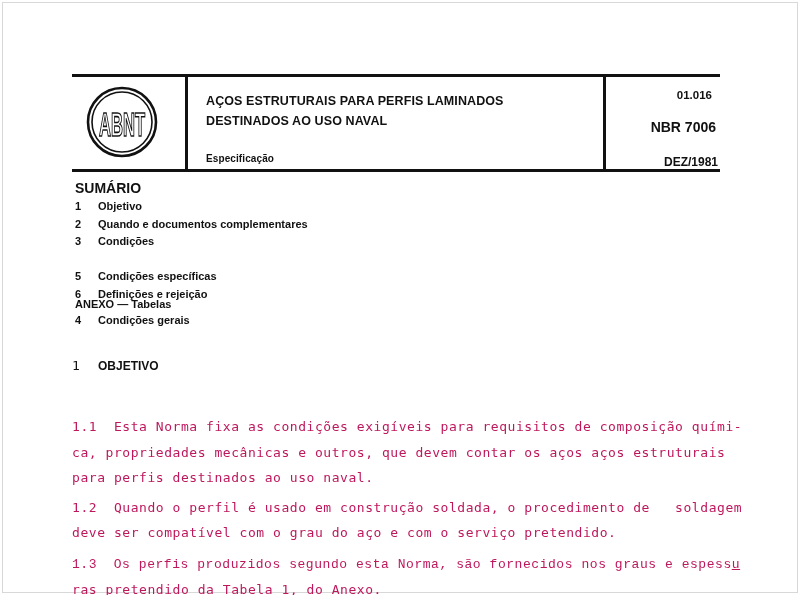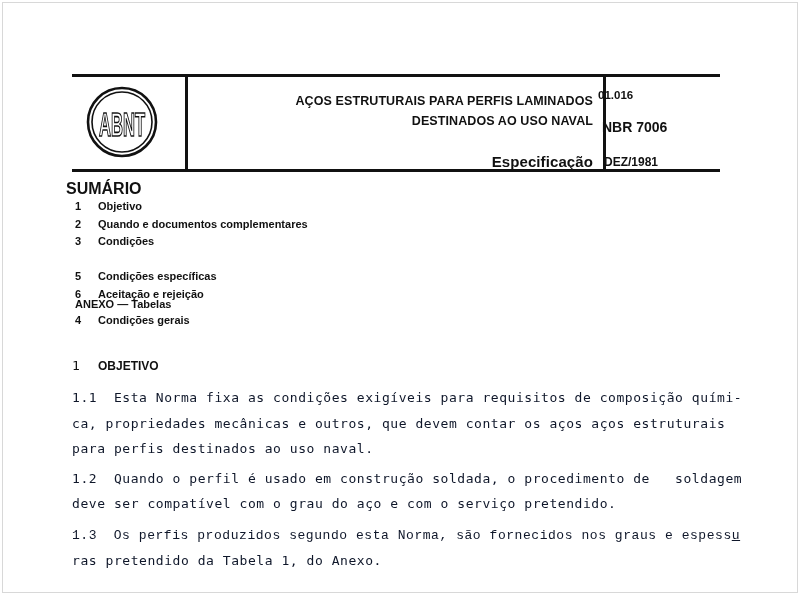--- a/index.html
+++ b/index.html
@@ -39,37 +39,37 @@
       width: 72px;
       height: 72px;
     }
     .sans-bold {
       font-family: "Liberation Sans", sans-serif;
       font-weight: bold;
       color: #111;
     }
     .title-line {
       position: absolute;
-      left: 179px;
+      left: 206px;
       width: 414px;
-      text-align: right;
+      text-align: left;
       font-size: 12.5px;
       letter-spacing: 0.1px;
     }
     .side-text {
       position: absolute;
       left: 606px;
       width: 114px;
-      text-align: left;
+      text-align: right;
     }
     .summary-title {
       position: absolute;
-      left: 66px;
+      left: 75px;
       top: 180px;
-      font-size: 16px;
+      font-size: 14px;
     }
     .summary-item {
       position: absolute;
       left: 75px;
       font-size: 11px;
       height: 16px;
       white-space: nowrap;
     }
     .summary-item .num {
       display: inline-block;
@@ -87,23 +87,24 @@
       font-weight: normal;
       display: inline-block;
       width: 26px;
       font-size: 13px;
     }
     .body-line {
       position: absolute;
       left: 72px;
       font-family: "DejaVu Sans Mono", monospace;
       font-size: 13px;
-      color: #0f172a;
+      color: #be185d;
       white-space: pre;
       letter-spacing: 0.55px;
+      margin-top: 29px;
     }
     .u { text-decoration: underline; }
   </style>
 </head>
 <body>
 
 <div class="page"></div>
 
 <div class="hdr-line" style="left:72px; top:74px; width:648px;"></div>
 <div class="hdr-line" style="left:72px; top:169px; width:648px;"></div>
@@ -113,21 +114,21 @@
 <div class="logo">
   <svg width="72" height="72" viewBox="0 0 72 72">
     <circle cx="36" cy="36" r="34" fill="none" stroke="#111" stroke-width="2.6"></circle>
     <circle cx="36" cy="36" r="30" fill="none" stroke="#111" stroke-width="1.6"></circle>
     <text x="36" y="50" text-anchor="middle" font-family="Liberation Sans Narrow, Liberation Sans, sans-serif" font-size="34" font-weight="bold" fill="none" stroke="#111" stroke-width="1.6" textLength="46" lengthAdjust="spacingAndGlyphs">ABNT</text>
   </svg>
 </div>
 
 <div class="title-line sans-bold" style="top:94px;">AÇOS ESTRUTURAIS PARA PERFIS LAMINADOS</div>
 <div class="title-line sans-bold" style="top:114px;">DESTINADOS AO USO NAVAL</div>
-<div class="title-line sans-bold" style="top:153px; font-size:15px;">Especificação</div>
+<div class="title-line sans-bold" style="top:153px; font-size:10px;">Especificação</div>
 
 <div class="side-text sans-bold" style="top:89px; font-size:11.5px; left:598px;">01.016</div>
 <div class="side-text sans-bold" style="top:119px; font-size:14px; left:602px;">NBR 7006</div>
 <div class="side-text sans-bold" style="top:155px; font-size:12px; left:604px;">DEZ/1981</div>
 
 <div class="summary-title sans-bold">SUMÁRIO</div>
 
 <div class="summary-item sans-bold" style="top:200px;">
   <span class="num">1</span><span>Objetivo</span>
 </div>
@@ -137,21 +138,21 @@
 <div class="summary-item sans-bold" style="top:235px;">
   <span class="num">3</span><span>Condições</span>
 </div>
 <div class="summary-item sans-bold" style="top:266px;margin-top:48px;">
   <span class="num">4</span><span>Condições gerais</span>
 </div>
 <div class="summary-item sans-bold" style="top:270px;">
   <span class="num">5</span><span>Condições específicas</span>
 </div>
 <div class="summary-item sans-bold" style="top:288px;">
-  <span class="num">6</span><span>Aceitação e rejeição</span>
+  <span class="num">6</span><span>Definições e rejeição</span>
 </div>
 <div class="summary-item sans-bold" style="top:298px;">ANEXO — Tabelas</div>
 
 <div class="section-head sans-bold">
   <span class="num">1</span><span>OBJETIVO</span>
 </div>
 
 <div class="body-line" style="top:390px;">1.1  Esta Norma fixa as condições exigíveis para requisitos de composição quími-</div>
 <div class="body-line" style="top:416px;">ca, propriedades mecânicas e outros, que devem contar os aços aços estruturais</div>
 <div class="body-line" style="top:441px;">para perfis destinados ao uso naval.</div>

